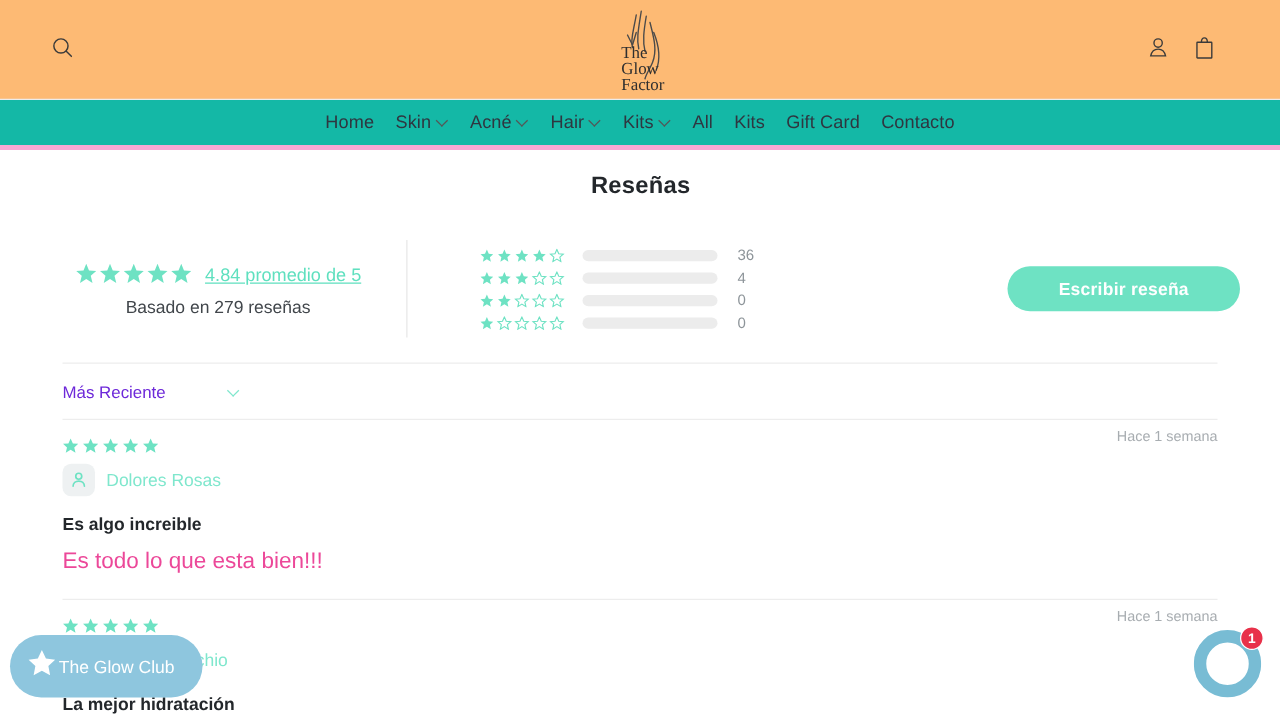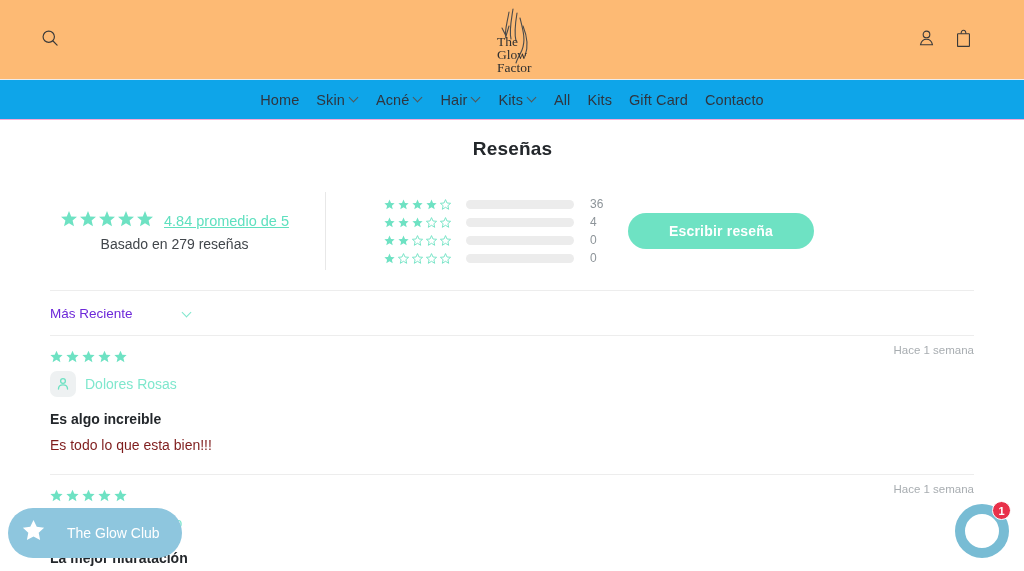--- a/index.html
+++ b/index.html
@@ -41,22 +41,22 @@
     cursor: pointer;
   }
 
   
   .main-nav {
     height: 40px;
     display: flex;
     align-items: center;
     justify-content: center;
     gap: 17px;
-    border-bottom: 1px solid #f9a8d4;
-    background: #0ea5e9;
+    border-bottom: 4px solid #f9a8d4;
+    background: #14b8a6;
   }
   .nav-item {
     display: flex; align-items: center; gap: 5px;
     font-size: 14.5px;
     color: #2f3640;
     cursor: pointer;
     letter-spacing: .1px;
   }
   .chev {
     width: 9px; height: 9px;
@@ -147,22 +147,22 @@
     width: 38px;
     margin-left: 16px;
     font-size: 12px;
     color: #8d9499;
     text-align: left;
   }
 
   .summary-right {
     flex: 1;
     display: flex;
-    justify-content: flex-start;
-    padding-right: 22px;
+    justify-content: flex-end;
+    padding-right: 32px;
   }
   .write-review-btn {
     background: #6ee2c3;
     color: #ffffff;
     border: none;
     border-radius: 40px;
     width: 186px;
     height: 36px;
     font-size: 14px;
     font-weight: 700;
@@ -230,35 +230,35 @@
     color: #a8adb1;
   }
   .review-title {
     margin-top: 14px;
     font-size: 14px;
     font-weight: 700;
     color: #23272b;
   }
   .review-body {
     margin-top: 9px;
-    font-size: 14px;
-    color: #7f1d1d;
+    font-size: 18px;
+    color: #ec4899;
     line-height: 1.4;
     white-space: nowrap;
   }
 
   
   .glow-club {
     position: absolute;
     left: 8px; bottom: 13px;
     height: 50px;
     padding: 0 22px 0 12px;
     border-radius: 26px;
     background: #8ec6de;
-    display: flex; align-items: center; gap: 20px;
+    display: flex; align-items: center; gap: 0;
     cursor: pointer;
     z-index: 40;
   }
   .glow-club-label {
     color: #ffffff;
     font-size: 14px;
   }
   .chat-widget {
     position: absolute;
     right: 15px; bottom: 13px;

